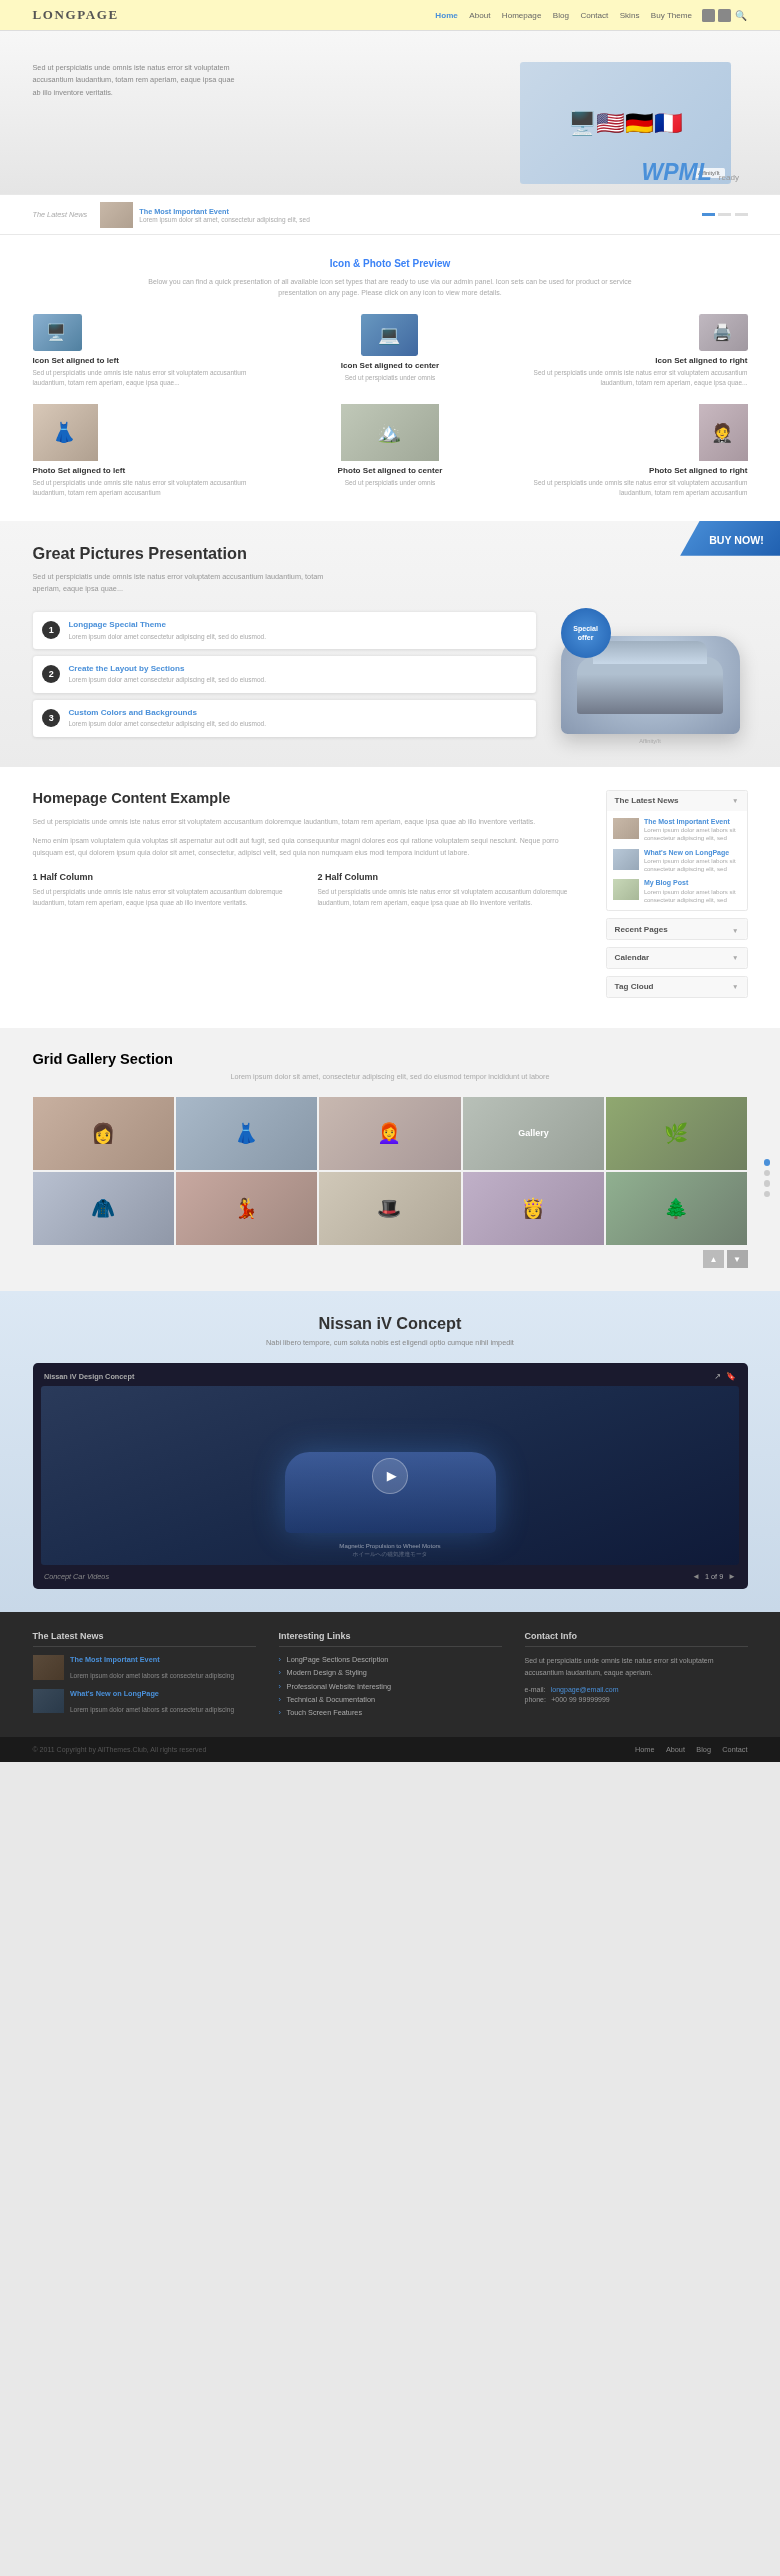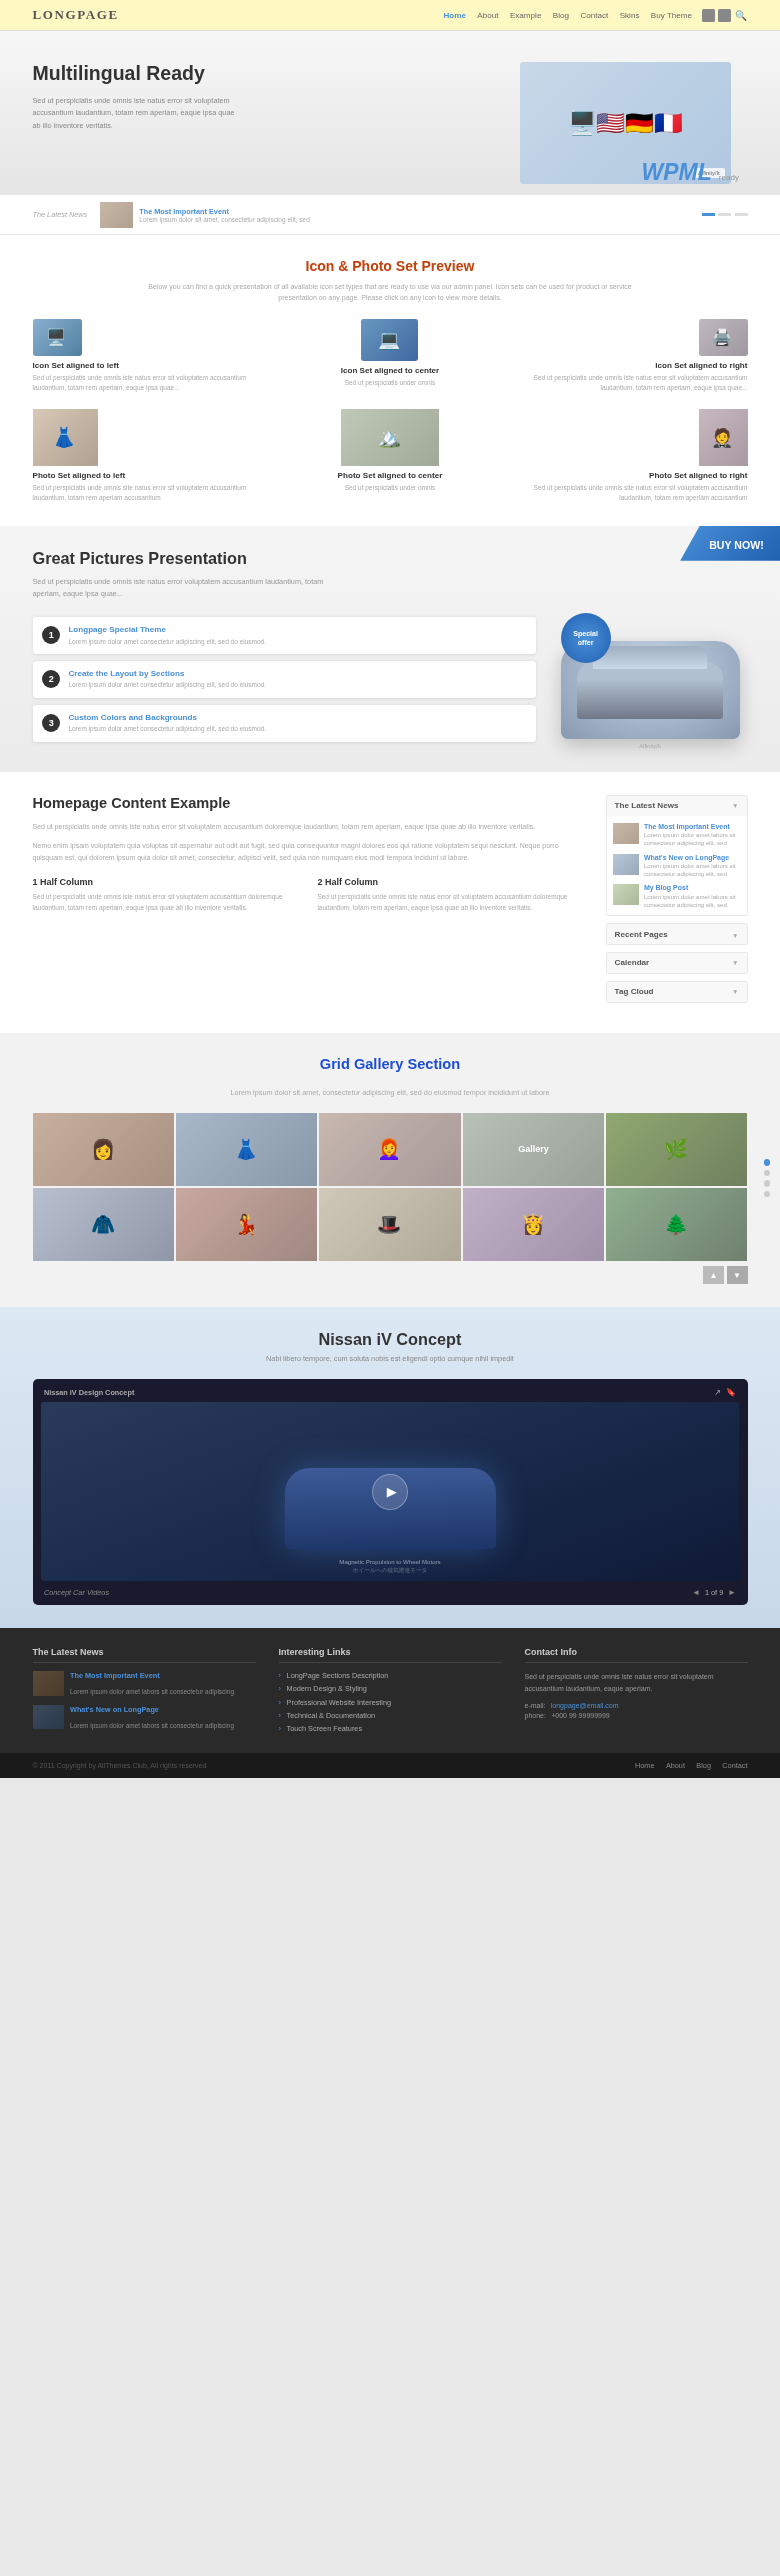--- a/index.html
+++ b/index.html
@@ -6,36 +6,35 @@
     body { font-family: Arial, Helvetica, sans-serif; background: #e8e8e8; width: 780px; margin: 0 auto; }
   </style>
 </head>
 <body>
 
 <nav style="background:#fef9c3; border-bottom:0.8px solid #ddd; padding:0 32.5px; display:flex; align-items:center; height:31px;">
   <span style="font-size:13px; font-weight:bold; color:#555; letter-spacing:1.6px; margin-right:auto; font-family:Georgia,serif;">LONGPAGE</span>
   <div style="display:flex; gap:11.4px; font-size:8.1px;">
     <a style="color:#4a90d9; text-decoration:none; font-weight:bold;">Home</a>
     <a style="color:#666; text-decoration:none;">About</a>
-    <a style="color:#666; text-decoration:none;">Example</a>
+    <a style="color:#666; text-decoration:none;">Homepage</a>
     <a style="color:#666; text-decoration:none;">Blog</a>
     <a style="color:#666; text-decoration:none;">Contact</a>
     <a style="color:#666; text-decoration:none;">Skins</a>
     <a style="color:#666; text-decoration:none;">Buy Theme</a>
   </div>
   <div style="display:flex; gap:3.3px; margin-left:9.8px;">
     <span style="width:13px;height:13px;background:#888;border-radius:1.6px;display:inline-block;"></span>
     <span style="width:13px;height:13px;background:#888;border-radius:1.6px;display:inline-block;"></span>
     <span style="width:13px;height:13px;display:flex;align-items:center;justify-content:center;font-size:9.8px;color:#888;">🔍</span>
   </div>
 </nav>
 
 <section style="background:linear-gradient(180deg,#f7f7f7,#e5e5e5); padding:23px 32.5px 0; display:flex; align-items:flex-start; min-height:163px; position:relative;">
   <div style="flex:1; padding-top:8.1px;">
-    <h1 style="font-size:19.5px;color:#333;font-weight:bold;margin-bottom:9.8px;">Multilingual Ready</h1>
     <p style="font-size:7.3px;color:#888;line-height:1.7;max-width:211px;">Sed ut perspiciatis unde omnis iste natus error sit voluptatem accusantium laudantium, totam rem aperiam, eaque ipsa quae ab illo inventore veritatis.</p>
   </div>
   <div style="width:244px; height:138px; position:relative; display:flex; align-items:center; justify-content:center;">
 
     <div style="width:211px; height:122px; background:linear-gradient(135deg,#c8d8e8,#b0c8e0); border-radius:3.3px; display:flex; align-items:center; justify-content:center; position:relative;">
       <div style="font-size:23px;">🖥️🇺🇸🇩🇪🇫🇷</div>
       <div style="position:absolute;bottom:6.5px;right:6.5px;background:rgba(255,255,255,0.8);padding:1.6px 4.9px;border-radius:1.6px;font-size:5.7px;color:#666;">Affinity/It</div>
     </div>
   </div>
 
@@ -62,21 +61,21 @@
 </div>
 
 <div style="position:fixed;right:9.8px;top:45%;display:flex;flex-direction:column;gap:4.1px;z-index:100;">
   <span style="width:6.5px;height:6.5px;background:#4a90d9;border-radius:50%;display:block;"></span>
   <span style="width:6.5px;height:6.5px;background:#ccc;border-radius:50%;display:block;"></span>
   <span style="width:6.5px;height:6.5px;background:#ccc;border-radius:50%;display:block;"></span>
   <span style="width:6.5px;height:6.5px;background:#ccc;border-radius:50%;display:block;"></span>
 </div>
 
 <section style="background:#fff;padding:23px 32.5px;">
-  <h2 style="text-align:center;font-size:14px;color:#c2410c;margin-bottom:6.5px;">Icon &amp; Photo Set Preview</h2>
+  <h2 style="text-align:center;font-size:10px;color:#3b82f6;margin-bottom:6.5px;">Icon &amp; Photo Set Preview</h2>
   <p style="text-align:center;font-size:7px;color:#aaa;line-height:1.6;margin-bottom:16.3px;max-width:488px;margin-left:auto;margin-right:auto;">Below you can find a quick presentation of all available icon set types that are ready to use via our admin panel. Icon sets can be used for product or service presentation on any page. Please click on any icon to view more details.</p>
 
   <div style="display:grid;grid-template-columns:1fr 1fr 1fr;gap:13px;margin-bottom:16.3px;">
     <div>
       <div style="width:49px;height:37px;background:linear-gradient(135deg,#8ab0d0,#5080a0);border-radius:2.4px;margin-bottom:4.9px;display:flex;align-items:center;justify-content:center;cursor:pointer;">
         <span style="color:#fff;font-size:16.3px;">🖥️</span>
       </div>
       <div style="font-size:8.1px;font-weight:bold;color:#333;margin-bottom:3.3px;">Icon Set aligned to left</div>
       <div style="font-size:6.5px;color:#aaa;line-height:1.5;">Sed ut perspiciatis unde omnis iste natus error sit voluptatem accusantium laudantium, totam rem aperiam, eaque ipsa quae...</div>
     </div>
@@ -239,21 +238,21 @@
     <div style="border:0.8px solid #e8e8e8;border-radius:2.4px;margin-bottom:6.5px;">
       <div style="background:#f8f8f8;padding:5.7px 8.1px;display:flex;align-items:center;justify-content:space-between;cursor:pointer;border-radius:2.4px;">
         <span style="font-size:8.1px;font-weight:bold;color:#555;">Tag Cloud</span>
         <span style="font-size:6.5px;color:#aaa;">▼</span>
       </div>
     </div>
   </div>
 </section>
 
 <section style="background:#f2f2f2;padding:23px 32.5px;">
-  <h2 style="text-align:center;font-size:14.6px;color:#1d4ed8;margin-bottom:16px;">Grid Gallery Section</h2>
+  <h2 style="font-size:14.6px;color:#000000;margin-bottom:5px;">Grid Gallery Section</h2>
   <p style="text-align:center;font-size:7.3px;color:#aaa;margin-bottom:16.3px;">Lorem ipsum dolor sit amet, consectetur adipiscing elit, sed do eiusmod tempor incididunt ut labore</p>
 
   <div style="display:grid;grid-template-columns:repeat(5,1fr);gap:2.4px;margin-bottom:2.4px;">
     <div style="height:73px;background:linear-gradient(135deg,#c8b0a0,#a89080);cursor:pointer;overflow:hidden;display:flex;align-items:center;justify-content:center;font-size:19.5px;">👩</div>
     <div style="height:73px;background:linear-gradient(135deg,#a8b8c8,#8898a8);cursor:pointer;overflow:hidden;display:flex;align-items:center;justify-content:center;font-size:19.5px;">👗</div>
     <div style="height:73px;background:linear-gradient(135deg,#c8b8b0,#a89898);cursor:pointer;overflow:hidden;display:flex;align-items:center;justify-content:center;font-size:19.5px;">👩‍🦰</div>
     <div style="height:73px;background:linear-gradient(135deg,#b8c0b8,#98a098);cursor:pointer;overflow:hidden;display:flex;align-items:center;justify-content:center;font-size:9px;color:#fff;font-weight:bold;text-align:center;padding:3.3px;">Gallery</div>
     <div style="height:73px;background:linear-gradient(135deg,#90a870,#708060);cursor:pointer;overflow:hidden;display:flex;align-items:center;justify-content:center;font-size:19.5px;">🌿</div>
   </div>
   <div style="display:grid;grid-template-columns:repeat(5,1fr);gap:2.4px;">

